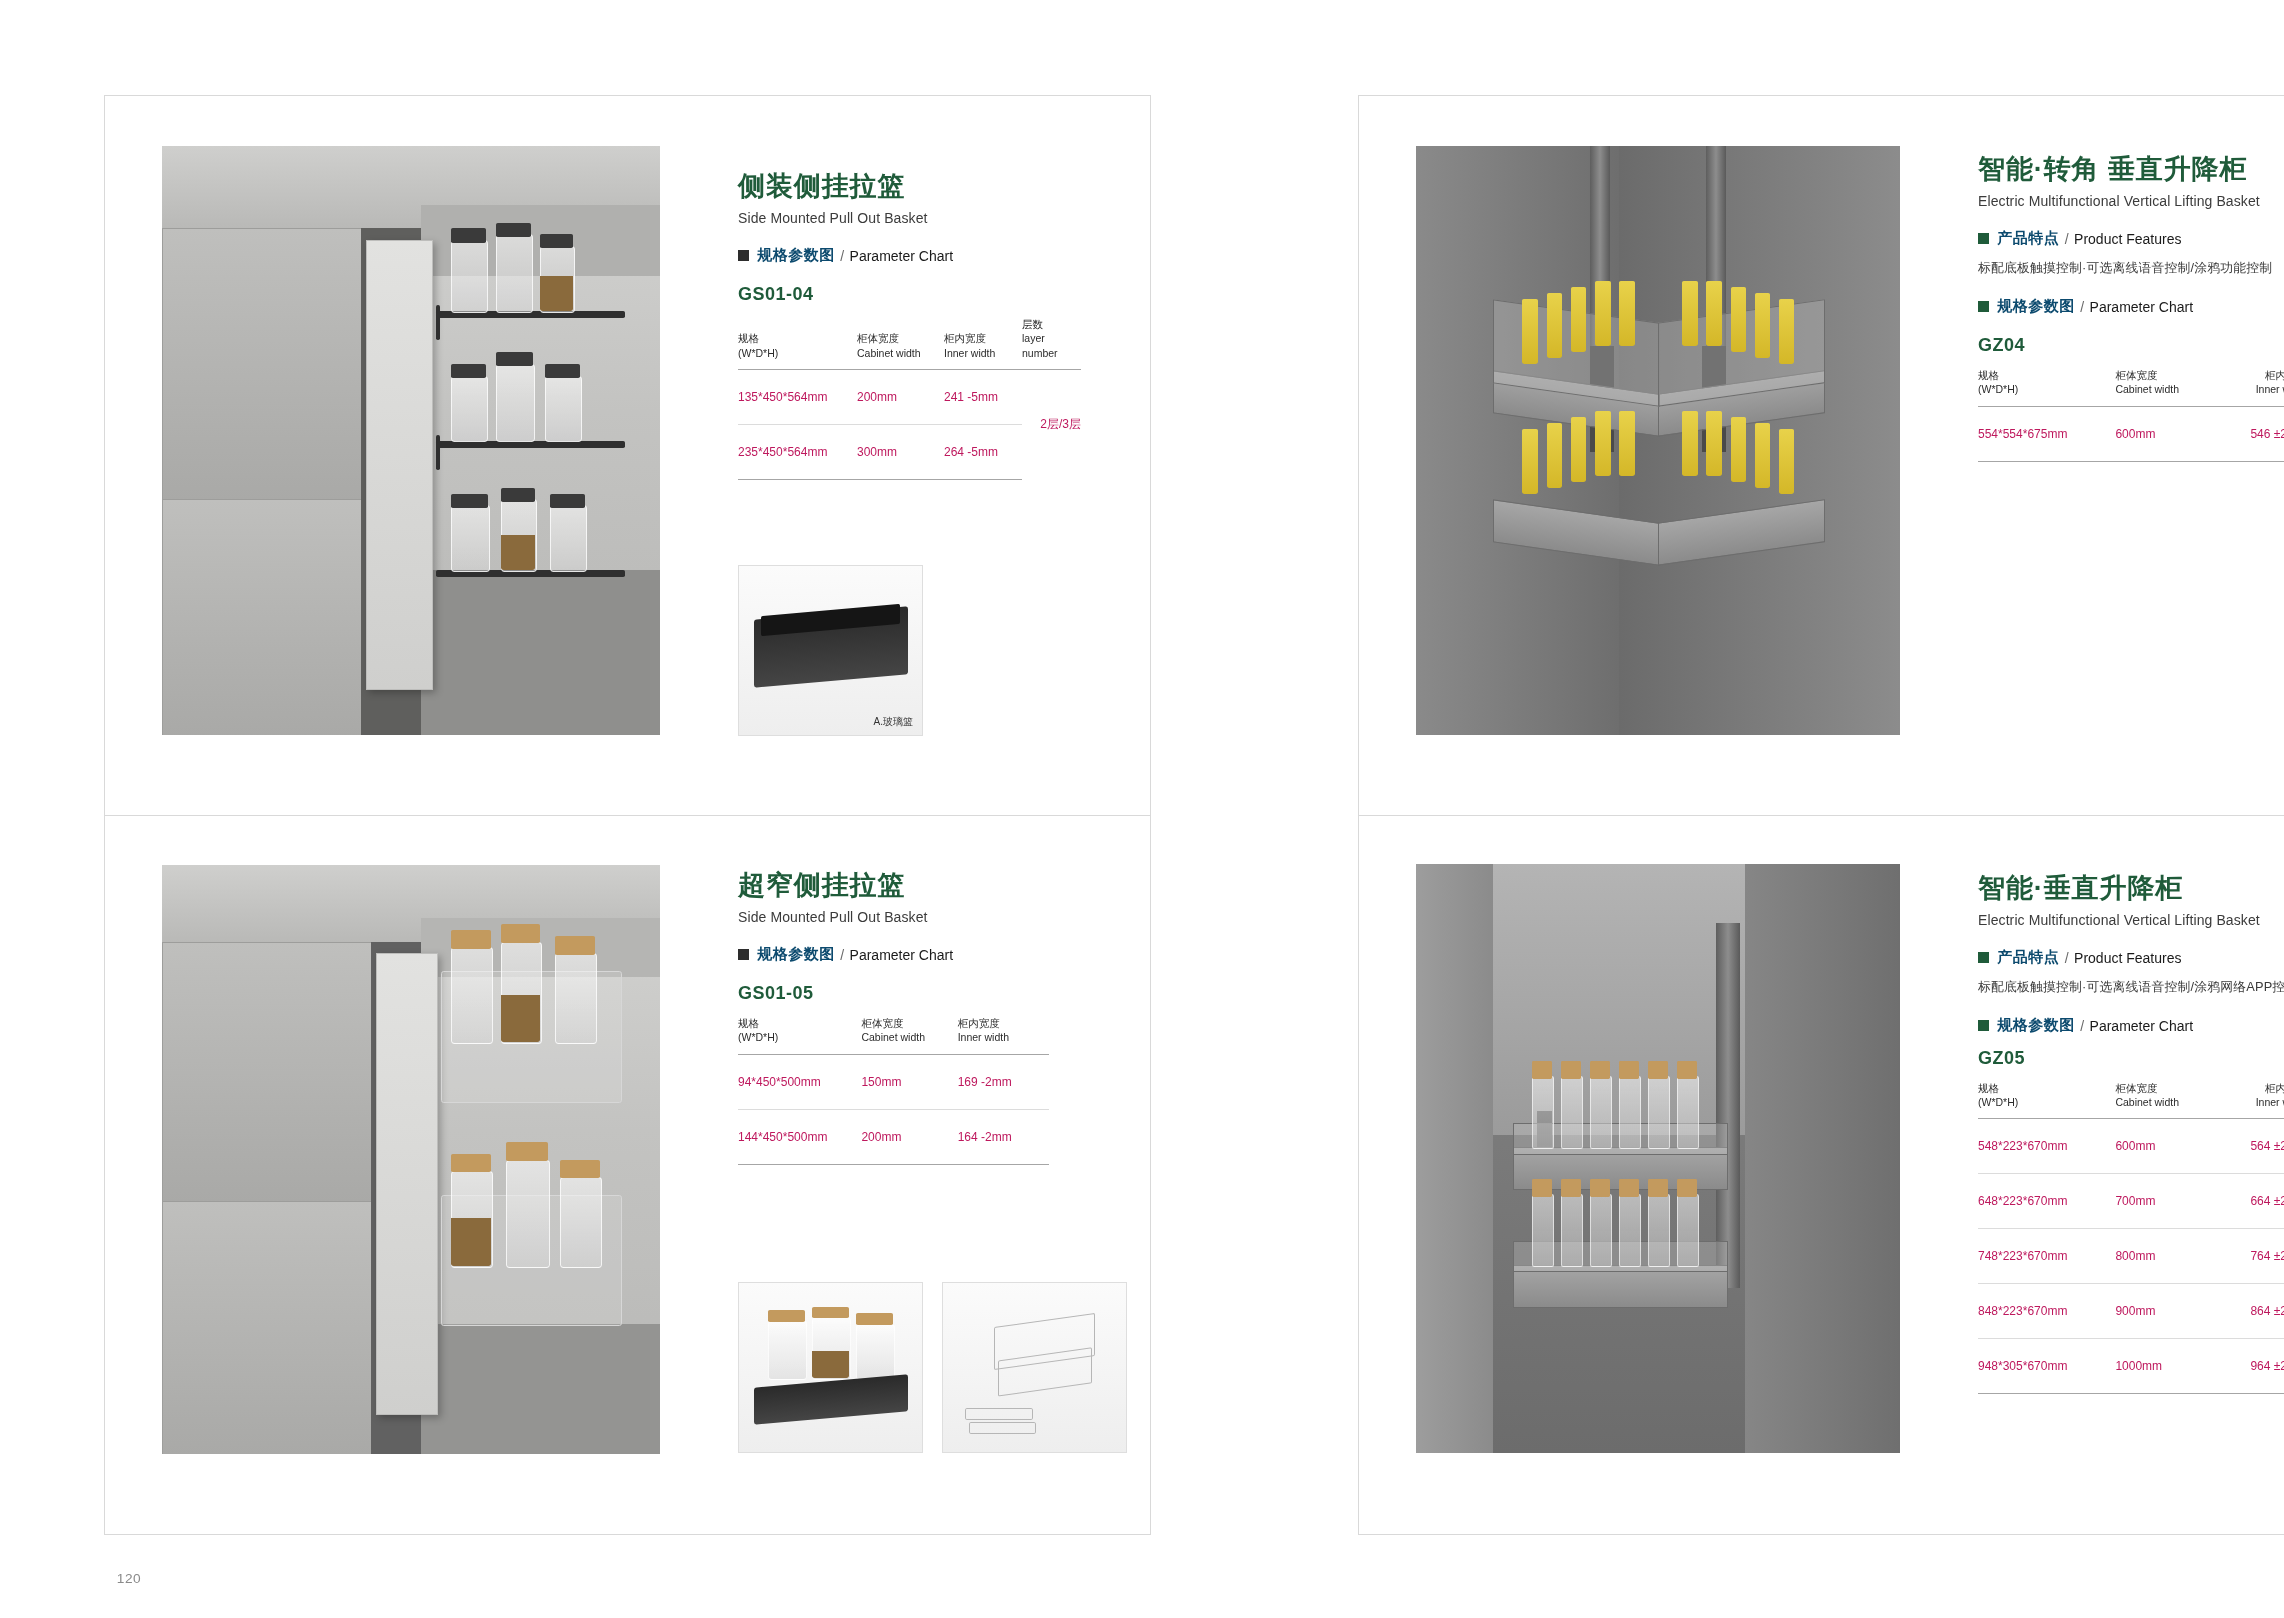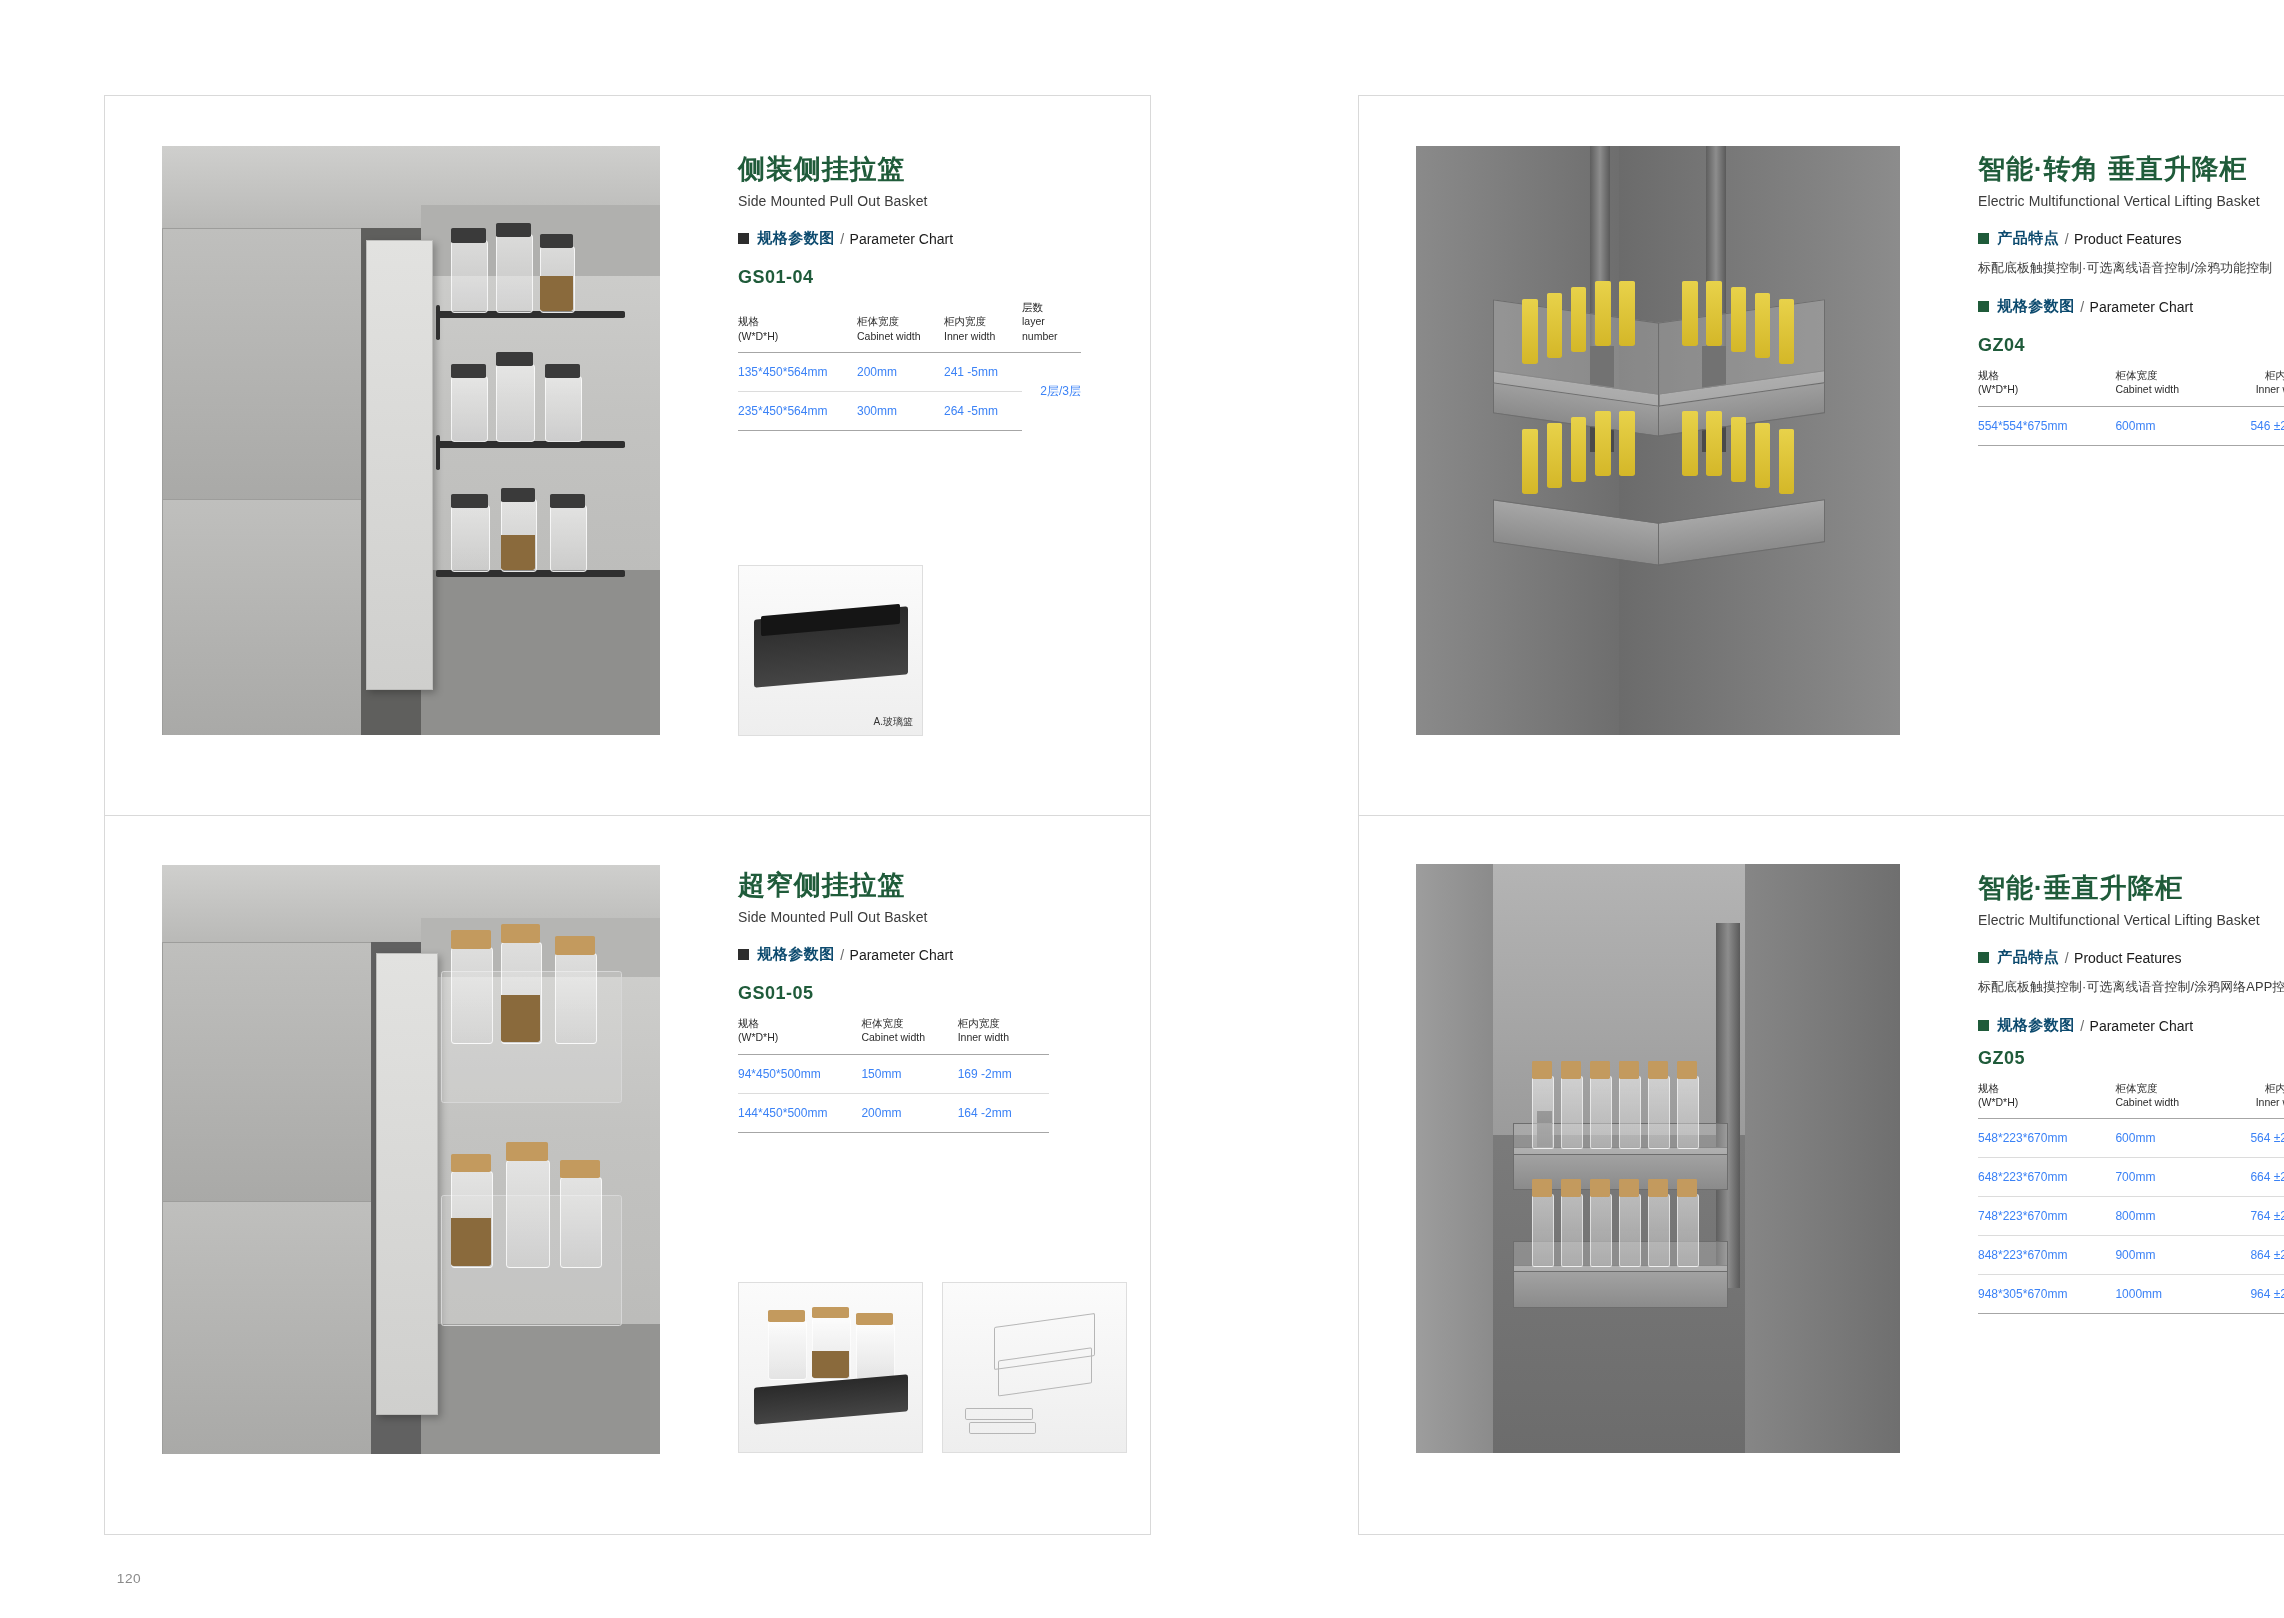--- a/index.html
+++ b/index.html
@@ -38,21 +38,21 @@
   .sec-en{font-size:14px;color:#1a1a1a;}
 
   .feature-text{font-size:12.8px;color:#3a3a3a;margin-top:12px;letter-spacing:0.2px;}
 
   .model{font-size:18px;font-weight:bold;color:#1f5b3a;margin-top:19px;letter-spacing:0.5px;}
 
   table.spec{border-collapse:collapse;margin-top:12px;}
   table.spec th{font-weight:normal;text-align:left;padding:0 0 9px 0;vertical-align:bottom;}
   table.spec th .h-cn{font-size:10.5px;color:#2b2b2b;display:block;line-height:1.35;}
   table.spec th .h-en{font-size:10.5px;color:#2b2b2b;display:block;line-height:1.35;}
-  table.spec td{font-size:12px;color:#3b82f6;padding:12px 0;border-top:0.9px solid #dcdcdc;}
+  table.spec td{font-size:12px;color:#be185d;padding:20px 0;border-top:0.9px solid #dcdcdc;}
   table.spec thead tr{border-bottom:0.9px solid #9b9b9b;}
   table.spec thead th{border-bottom:0.9px solid #a6a6a6;}
   table.spec tbody tr:last-child td{border-bottom:0.9px solid #a6a6a6;}
   .rowspan-cell{font-size:12px;color:#2b2b2b;text-align:right;}
 
   
   .thumbs{position:absolute;display:flex;gap:19px;}
   .thumb{position:relative;width:183px;height:169px;border:0.9px solid #dedede;background:#fdfdfd;overflow:hidden;}
   .thumb-cap{position:absolute;bottom:6.4px;right:9px;font-size:10px;color:#333;}
 
@@ -135,21 +135,21 @@
           <div class="jar" style="left:58%;top:61%;width:7.5%;height:11%;"></div>
           <div class="jar-lid" style="left:58%;top:59%;width:7.5%;height:2.4%;"></div>
           <div class="jar" style="left:68%;top:60%;width:7%;height:12%;"></div>
           <div class="jar-fill" style="left:68%;top:66%;width:7%;height:6%;"></div>
           <div class="jar-lid" style="left:68%;top:58%;width:7%;height:2.4%;"></div>
           <div class="jar" style="left:78%;top:61%;width:7%;height:11%;"></div>
           <div class="jar-lid" style="left:78%;top:59%;width:7%;height:2.4%;"></div>
         </div>
       </div>
 
-      <div class="content" style="left:634px;top:59px;width:365px;">
+      <div class="content" style="left:634px;top:76px;width:365px;">
         <div class="title-cn">侧装侧挂拉篮</div>
         <div class="title-en">Side Mounted Pull Out Basket</div>
 
         <div class="sec">
           <span class="sq sq-dark"></span>
           <span class="sec-cn">规格参数图</span>
           <span class="sec-sep">/</span>
           <span class="sec-en">Parameter Chart</span>
         </div>
 

